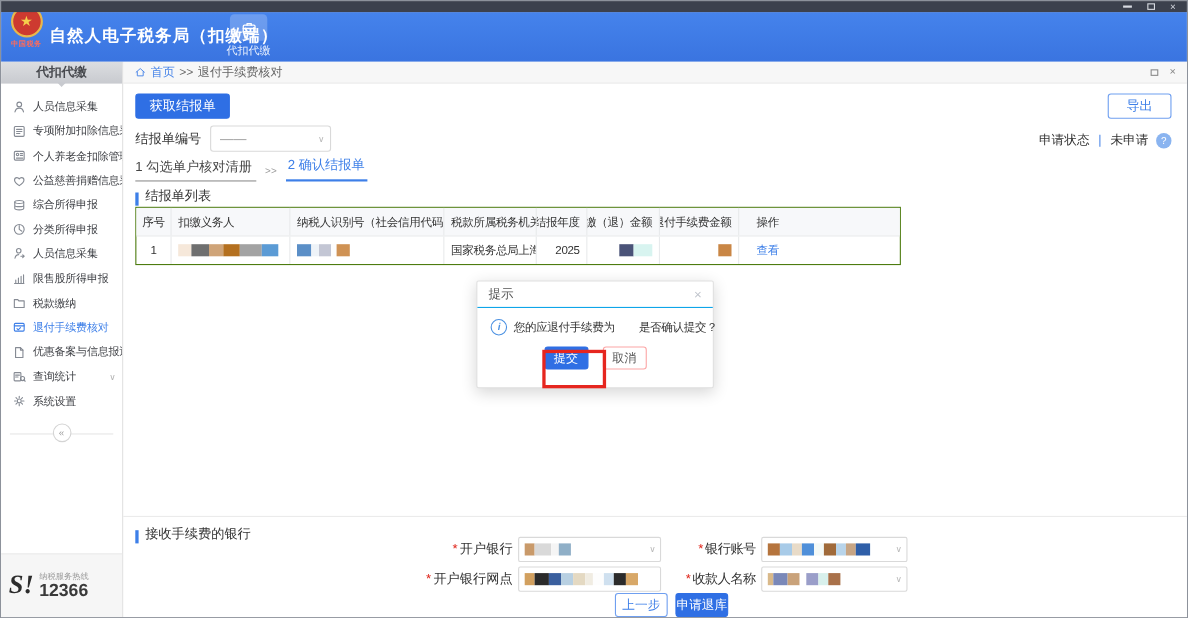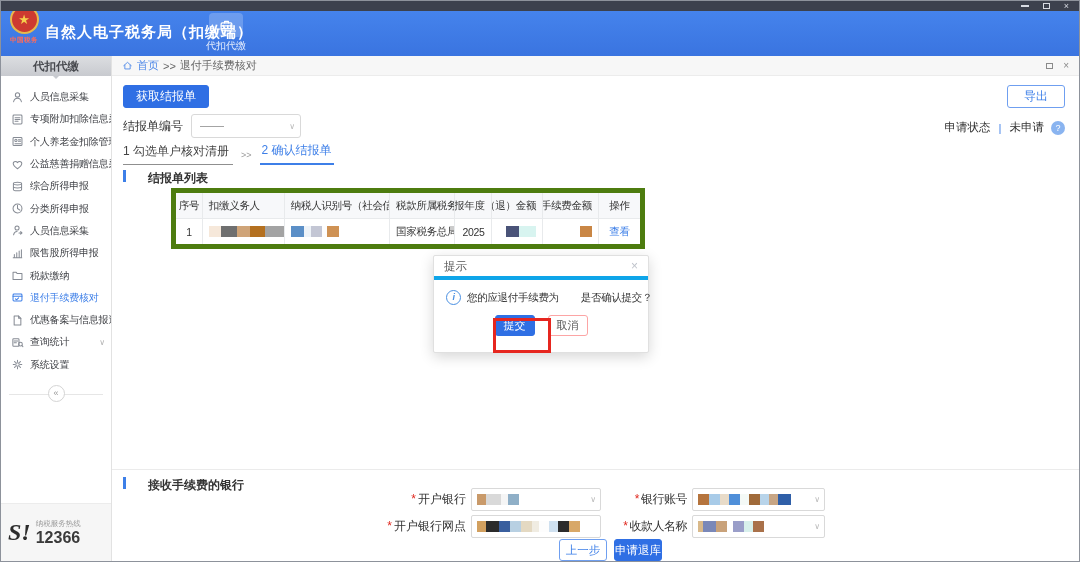--- a/index.html
+++ b/index.html
@@ -88,25 +88,25 @@
   .status-row { position:absolute; right:14px; top:44px; display:flex; align-items:center; font-size:11.5px; color:#333; }
   .status-divider { color:#4a86e8; margin:0 8px; }
   .help-circle { width:14px; height:14px; border-radius:50%; background:#8ab4f0; color:#fff; font-size:9px;
                  line-height:14px; text-align:center; margin-left:7px; cursor:pointer; }
 
   .steps { position:absolute; left:11px; top:66px; display:flex; align-items:flex-end; gap:8px; font-size:12px; }
   .step1 { color:#444; padding:0 4px 4px 0; border-bottom:1px solid #8f8f8f; cursor:pointer; }
   .steps-sep { color:#999; font-size:9px; padding-bottom:5px; }
   .step2 { color:#3d7fe8; padding:0 2px 4px 2px; border-bottom:2px solid #3d7fe8; cursor:pointer; }
 
-  .section-title { display:flex; align-items:flex-start; gap:22px; font-size:12px; font-weight:bold; color:#333; }
+  .section-title { display:flex; align-items:flex-end; gap:6px; font-size:12px; font-weight:normal; color:#333; }
   .section-bar { width:3px; height:12px; background:#3d7fe8; }
   .sec1 { position:absolute; left:11px; top:94px; }
 
-  .rtable { position:absolute; left:11px; top:112px; width:474px; border:5px solid #4d7c0f; font-size:11px;margin-left:48px; }
+  .rtable { position:absolute; left:11px; top:112px; width:696px; border:1px solid #4d7c0f; font-size:11px; }
   .trow { display:flex; }
   .trow.head { background:#f7f8fa; color:#333; }
   .trow.body-row { border-top:1px solid #e8eaec; color:#333; }
   .tcell { height:25px; display:flex; align-items:center; padding:0 6px; border-right:1px solid #e8eaec;
            white-space:nowrap; overflow:hidden; font-size:10.5px; letter-spacing:-.3px; }
   .tcell:last-child { border-right:none; }
   .c0{width:32px;justify-content:center;} .c1{width:108px;} .c2{width:140px;} .c3{width:84px;}
   .c4{width:46px;justify-content:flex-end;} .c5{width:66px;justify-content:flex-end;}
   .c6{width:72px;justify-content:flex-end;} .c7{width:52px;justify-content:center;}
   .link { color:#3d7fe8; cursor:pointer; }
@@ -123,21 +123,21 @@
                align-items:center; padding:0 14px 0 5px; position:relative; cursor:pointer; }
   .field-box .chev { position:absolute; right:4px; color:#b9b9b9; font-size:8px; }
   .fb1 { width:130px; } .fb2 { width:133px; }
   .prev-btn { position:absolute; left:447px; top:463px; width:48px; height:22px; font-size:11.5px; }
   .apply-btn { position:absolute; left:502px; top:463px; height:22px; padding:0 0; font-size:11.5px; }
 
   
   .dialog { position:absolute; left:432px; top:254px; width:216px; height:98px; background:#fff;
             border:1px solid #e0e0e0; border-radius:2px; box-shadow:0 4px 14px rgba(0,0,0,.16); z-index:20; }
   .dialog-head { height:24px; display:flex; align-items:center; padding:0 10px; font-size:11.5px; color:#555;
-                 border-bottom:4px solid #0ea5e9; }
+                 border-bottom:1px solid #0ea5e9; }
   .dialog-close { margin-left:auto; color:#bfc3cb; font-size:12px; cursor:pointer; }
   .dialog-body { display:flex; align-items:center; gap:6px; padding:10px 10px 0 12px; font-size:10.5px;
                  color:#333; letter-spacing:-.3px; white-space:nowrap; }
   .info-circle { flex:0 0 15px; width:15px; height:15px; border:1px solid #4a90e2; border-radius:50%;
                  color:#4a90e2; font-size:9px; font-style:italic; font-weight:bold; line-height:13px; text-align:center; }
   .msg-gap { display:inline-block; width:22px; }
   .dialog-btns { display:flex; justify-content:center; gap:13px; margin-top:10px; }
   .dlg-submit { width:40px; height:21px; font-size:11px; }
   .dlg-cancel { width:40px; height:21px; background:#fff; border:1px solid #fca5a5; border-radius:3px;
                 color:#555; font-size:11px; cursor:pointer; font-family:inherit; }

